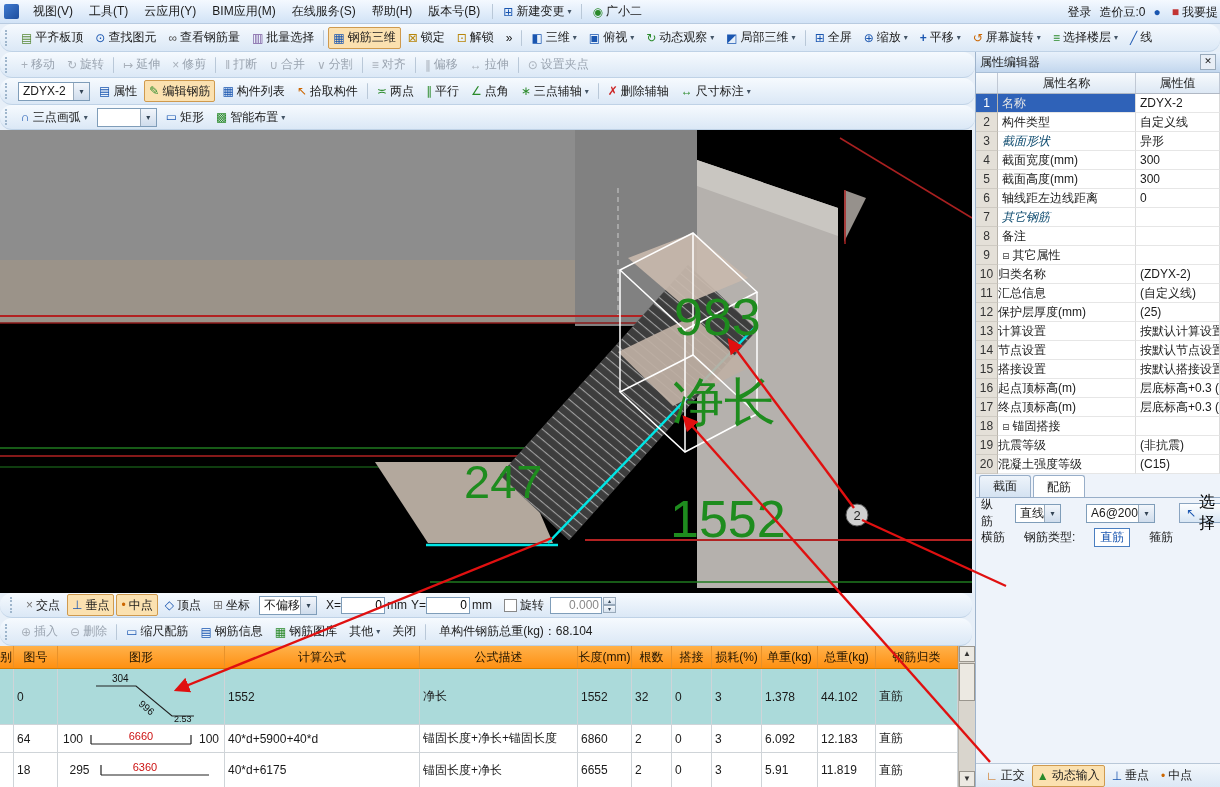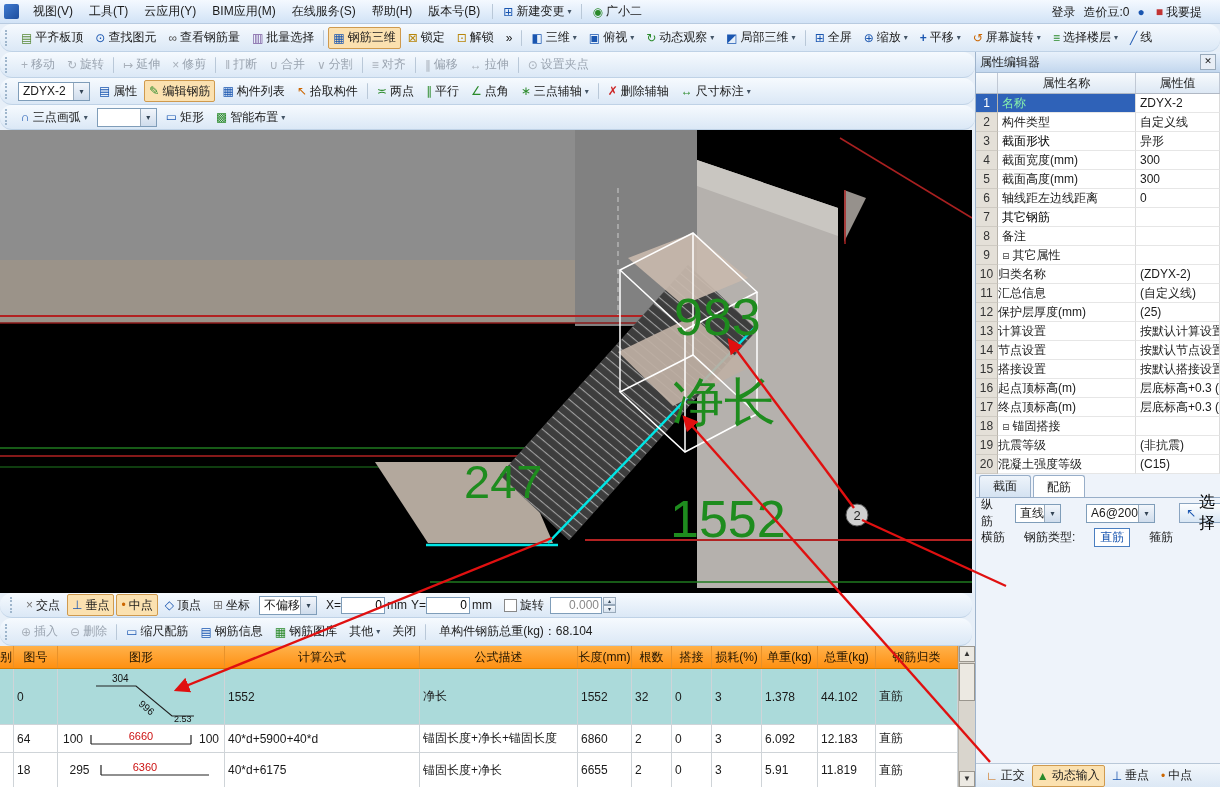--- a/index.html
+++ b/index.html
@@ -81,21 +81,21 @@
   [data-icon="dynamic-input-icon"]::before{content:"▲";color:#2a8a2a;}
   [data-icon="pick-icon"]::before{content:"↖";color:#1a56b0;}
 
   
   #menubar{position:absolute;top:0;left:0;width:1220px;height:24px;box-sizing:border-box;display:flex;align-items:center;
            padding-left:4px;background:linear-gradient(#f4f9ff,#d2e3f6);border-bottom:1px solid #b8cbe0;}
   .appicon{width:15px;height:15px;background:linear-gradient(135deg,#3f7ad0,#1d4e9e);border-radius:2px;margin-right:6px;flex:none;}
   #menu-items{display:flex;align-items:center;}
   .mitem{padding:3px 8px;cursor:default;}
   .msep{width:0;border-left:1px solid #b9c8d8;height:15px;margin:0 4px;}
-  #menu-right{position:absolute;right:0;top:0;height:24px;display:flex;align-items:center;gap:8px;padding-right:18px;}
+  #menu-right{position:absolute;right:0;top:0;height:24px;display:flex;align-items:center;gap:8px;padding-right:2px;}
 
   
   #toolbar-view{top:24px;width:1220px;height:28px;}
   #toolbar-modify{top:52px;width:975px;height:26px;}
   #toolbar-component{top:78px;width:975px;height:27px;}
   #toolbar-draw{top:105px;width:975px;height:25px;}
 
   .combo{display:inline-flex;align-items:center;background:#fff;border:1px solid #7f9db9;height:19px;margin:0 3px;
          padding-left:4px;box-sizing:border-box;white-space:nowrap;}
   .combo .carr{margin-left:auto;width:15px;height:17px;background:linear-gradient(#f2f6fb,#cfdcec);border-left:1px solid #99aabb;
@@ -117,22 +117,22 @@
             line-height:12px;text-align:center;}
   .pp-close::before{content:"✕";}
   .pp-header{display:grid;grid-template-columns:22px 138px 1fr;height:20px;background:linear-gradient(#f7fafd,#dde8f4);
              border-bottom:1px solid #b0b8c4;}
   .hcell{display:flex;align-items:center;justify-content:center;border-right:1px solid #c0c8d4;overflow:hidden;}
   #prop-rows{background:#fff;}
   .prow{display:grid;grid-template-columns:22px 138px 1fr;height:19px;line-height:18px;}
   .pnum{background:#e4e0d8;border-right:1px solid #b8b4ac;border-bottom:1px solid #cfcbc3;text-align:center;color:#333;}
   .pnum.sel{background:#2f62b8;color:#fff;}
   .pname,.pval{border-right:1px solid #dcdcdc;border-bottom:1px solid #e6e6e6;padding-left:4px;overflow:hidden;white-space:nowrap;}
-  .pname.sel{background:#2f62b8;color:#86efac;}
-  .pname.blue{color:#000000;}
+  .pname.sel{background:#2f62b8;color:#e5e5e5;}
+  .pname.blue{color:#0c4a6e;font-style:italic;}
   .pname.child{padding-left:0;}
   .pname.group::before{content:"⊟";font-size:9px;margin-right:3px;color:#444;}
   .pp-tabs{position:absolute;top:423px;left:3px;height:22px;display:flex;gap:2px;}
   .ptab{width:50px;height:21px;border:1px solid #98aec8;border-bottom:none;border-radius:3px 3px 0 0;
         background:linear-gradient(#eef4fb,#d4e2f1);display:flex;align-items:center;justify-content:center;}
   .ptab.active{background:#fff;height:22px;}
   .pp-config{position:absolute;top:445px;left:0;width:245px;height:56px;border-top:1px solid #98aec8;
              padding:3px 2px;box-sizing:border-box;background:#eef3fa;}
   .cfg-row{display:flex;align-items:center;height:24px;gap:19px;padding-left:3px;}
   .sel-btn{display:inline-flex;align-items:center;height:20px;border:1px solid #8aa4c0;font-family:inherit;font-size:16px;

